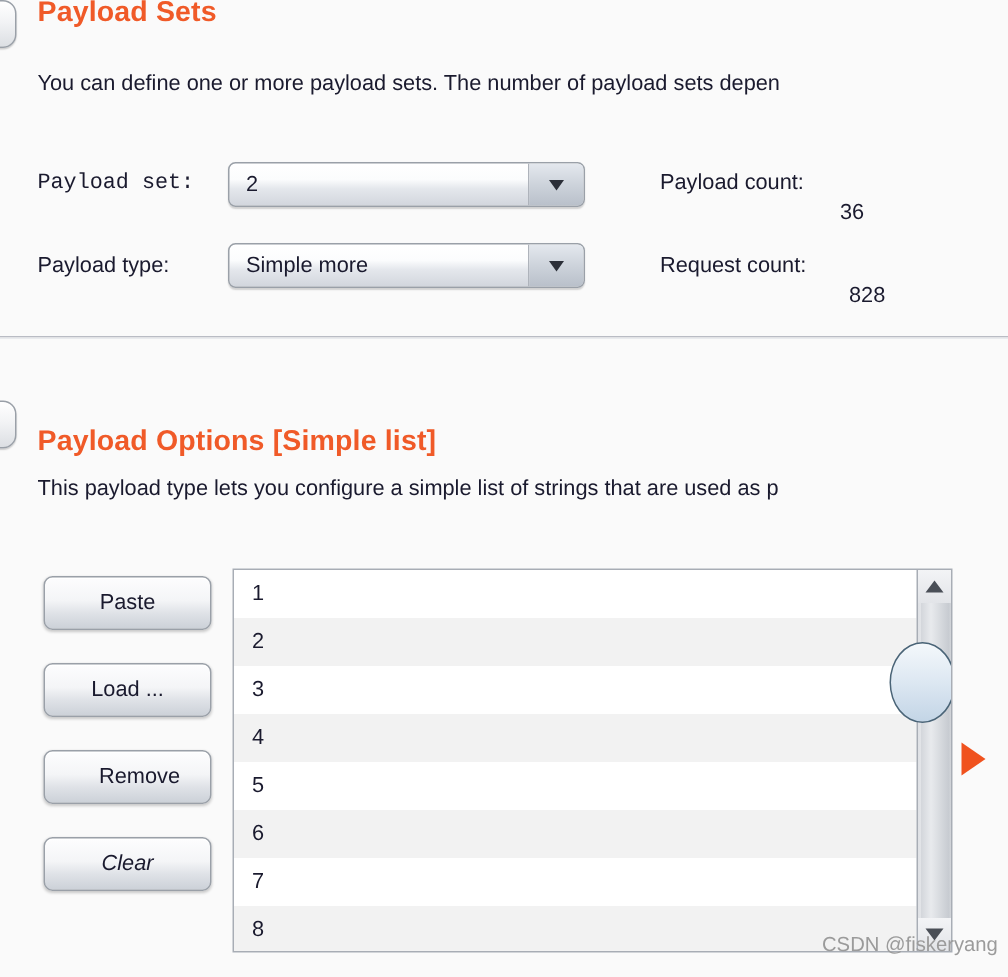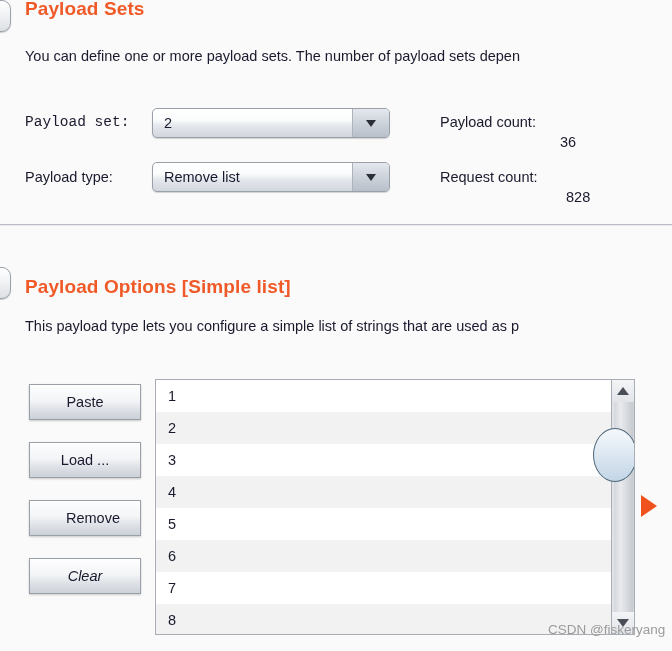--- a/index.html
+++ b/index.html
@@ -34,21 +34,21 @@
   .section-heading {
     position: absolute;
     left: 25px;
     font-size: 19px;
     font-weight: bold;
     color: #f05a28;
     letter-spacing: 0.1px;
     white-space: nowrap;
   }
   #payload-sets-heading { top: -2px; }
-  #payload-options-heading { top: 276px; }
+  #payload-options-heading { top: 284px; }
 
   
   .section-desc {
     position: absolute;
     left: 25px;
     font-size: 14.5px;
     color: #1a1a2e;
     white-space: nowrap;
     overflow: hidden;
     width: 660px;
@@ -134,21 +134,21 @@
     border-top: 7px solid #2b2f38;
   }
 
   
   .action-btn {
     position: absolute;
     left: 29px;
     width: 112px;
     height: 36px;
     border: 1px solid #9aa0a8;
-    border-radius: 0;
+    border-radius: 6px;
     background: linear-gradient(to bottom, #fdfdfe 0%, #f4f5f7 45%, #dfe2e7 70%, #ccd1d8 100%);
     box-shadow: 0 1px 2px rgba(0,0,0,0.2), inset 0 1px 0 #ffffff;
     box-sizing: border-box;
     font-family: "Liberation Sans", sans-serif;
     font-size: 14.5px;
     color: #1a1a2e;
     text-align: center;
     line-height: 34px;
     cursor: default;
     padding: 0;
@@ -291,21 +291,21 @@
 <div class="combo" id="payload-set-combo">
   <span class="combo-value">2</span>
   <span class="combo-arrow-box">
     <span class="combo-arrow-glyph"></span>
   </span>
 </div>
 
 <div class="form-label" id="payload-type-label">Payload type:</div>
 
 <div class="combo" id="payload-type-combo">
-  <span class="combo-value">Remove list</span>
+  <span class="combo-value">Simple more</span>
   <span class="combo-arrow-box">
     <span class="combo-arrow-glyph"></span>
   </span>
 </div>
 
 <div class="form-label" id="payload-count-label">Payload count:</div>
 <div class="count-value" id="payload-count-value">36</div>
 
 <div class="form-label" id="request-count-label">Request count:</div>
 <div class="count-value" id="request-count-value">828</div>

